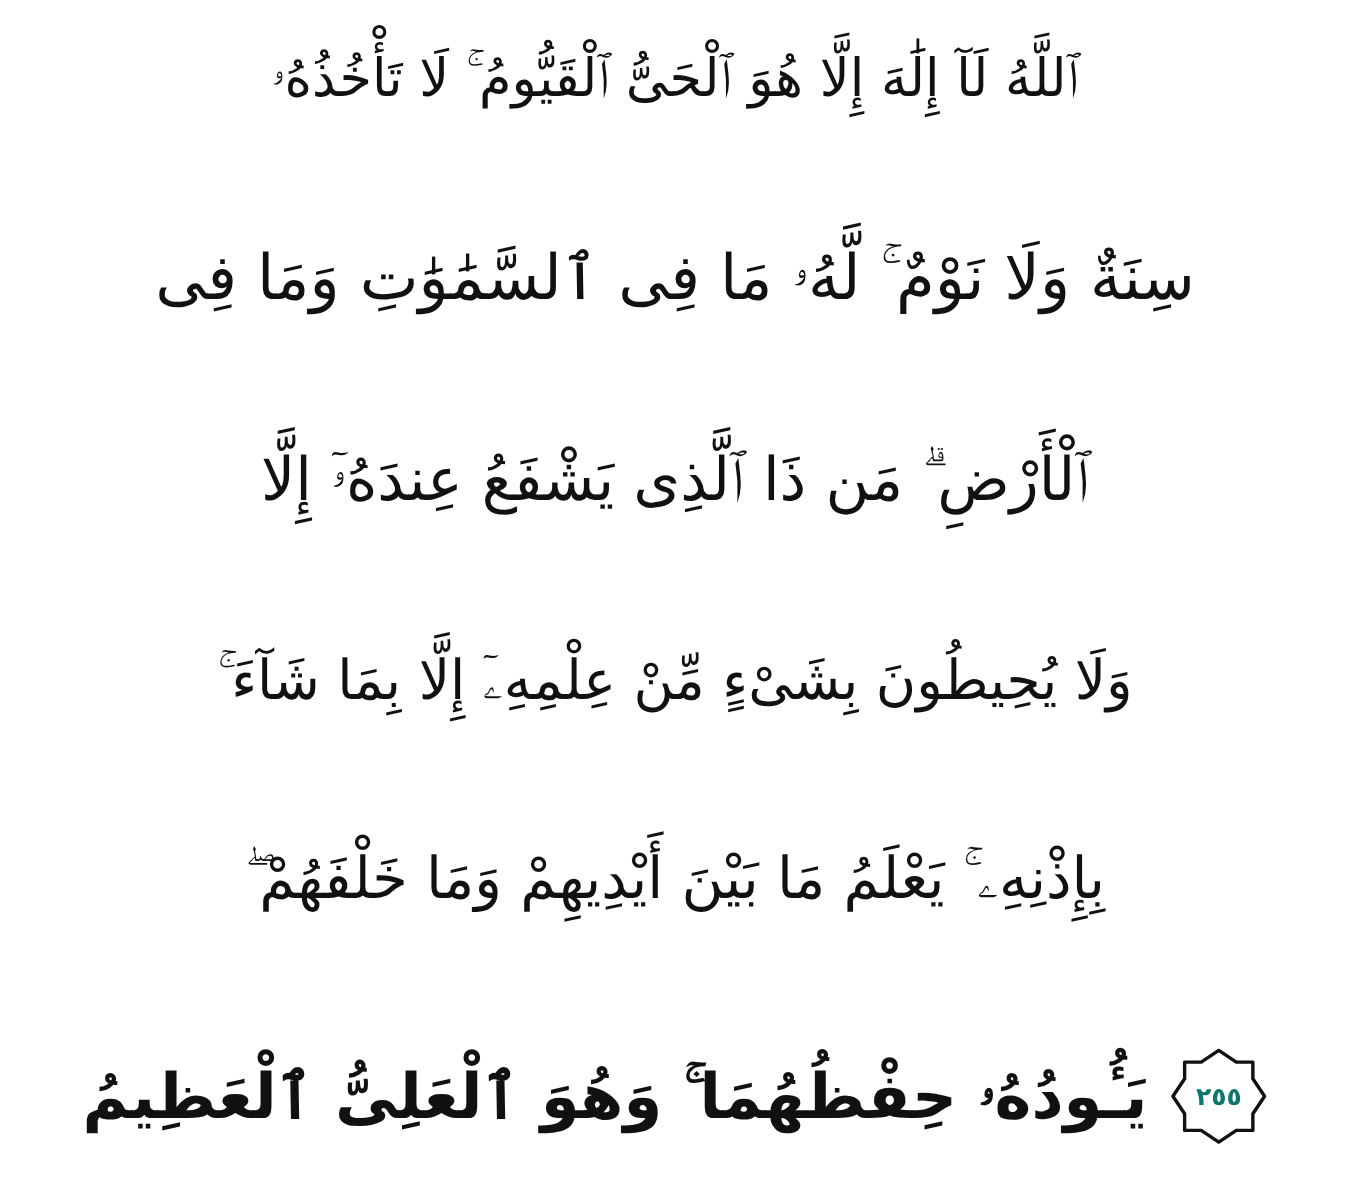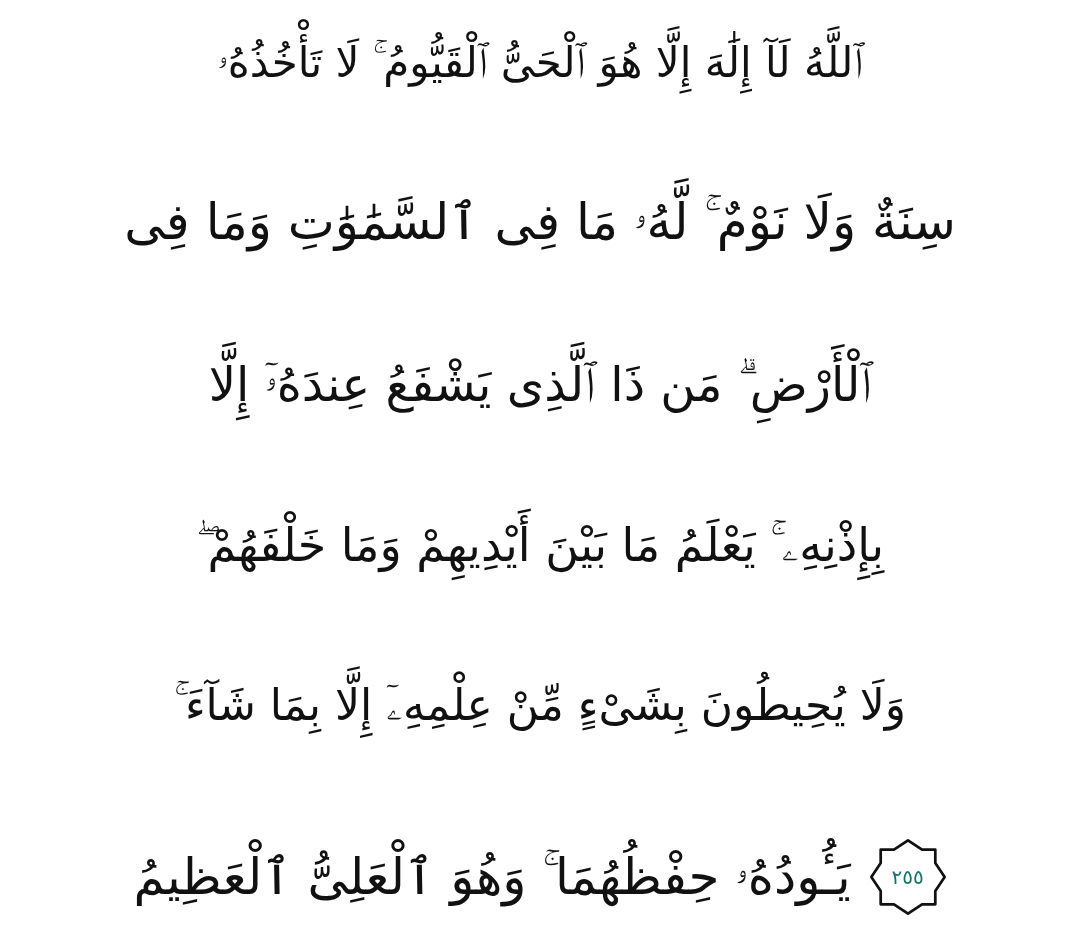--- a/index.html
+++ b/index.html
@@ -48,21 +48,21 @@
     font-weight: 400;
   }
 
   
   .l0 { font-size: 42px; padding: 0 6px; }
   .l1 { font-size: 50px; padding: 0 10px; }
   .l2 { font-size: 48px; padding: 0 4px; }
   .l3 { font-size: 46px; padding: 0 2px; }
   .l4 { font-size: 44px; padding: 0 2px; }
   .l5 { font-size: 48px; padding: 0 14px; }
-  .l6 { font-size: 50px; padding: 0 8px; }
+  .l6 { font-size: 50px; padding: 0 8px; font-weight: bold; }
 
   .last-line {
     display: flex;
     flex-direction: row-reverse;
     align-items: center;
     justify-content: center;
     gap: 18px;
   }
 
   .ayah-marker {
@@ -91,22 +91,22 @@
 </style>
 </head>
 <body>
 
 <div class="page">
   <div class="verse-block">
 
     <div class="ayah-line l0">ٱللَّهُ لَآ إِلَٰهَ إِلَّا هُوَ ٱلْحَىُّ ٱلْقَيُّومُ ۚ لَا تَأْخُذُهُۥ</div>
     <div class="ayah-line l1">سِنَةٌ وَلَا نَوْمٌ ۚ لَّهُۥ مَا فِى ٱلسَّمَٰوَٰتِ وَمَا فِى</div>
     <div class="ayah-line l2">ٱلْأَرْضِ ۗ مَن ذَا ٱلَّذِى يَشْفَعُ عِندَهُۥٓ إِلَّا</div>
+    <div class="ayah-line l4">وَلَا يُحِيطُونَ بِشَىْءٍ مِّنْ عِلْمِهِۦٓ إِلَّا بِمَا شَآءَ ۚ</div>
     <div class="ayah-line l3">بِإِذْنِهِۦ ۚ يَعْلَمُ مَا بَيْنَ أَيْدِيهِمْ وَمَا خَلْفَهُمْ ۖ</div>
-    <div class="ayah-line l4">وَلَا يُحِيطُونَ بِشَىْءٍ مِّنْ عِلْمِهِۦٓ إِلَّا بِمَا شَآءَ ۚ</div>
 
     <div class="ayah-line l6 last-line">
       <span>يَـُٔودُهُۥ حِفْظُهُمَا ۚ وَهُوَ ٱلْعَلِىُّ ٱلْعَظِيمُ</span>
       <span class="ayah-marker">
         <svg class="star" viewBox="0 0 100 100" aria-hidden="true">
           <path d="M50 3 L68 15 L85 15 L85 32 L97 50 L85 68 L85 85 L68 85 L50 97 L32 85 L15 85 L15 68 L3 50 L15 32 L15 15 L32 15 Z" fill="none" stroke="#111111" stroke-width="3.5" stroke-linejoin="round"></path>
         </svg>
         <span class="num">٢٥٥</span>
       </span>
     </div>

